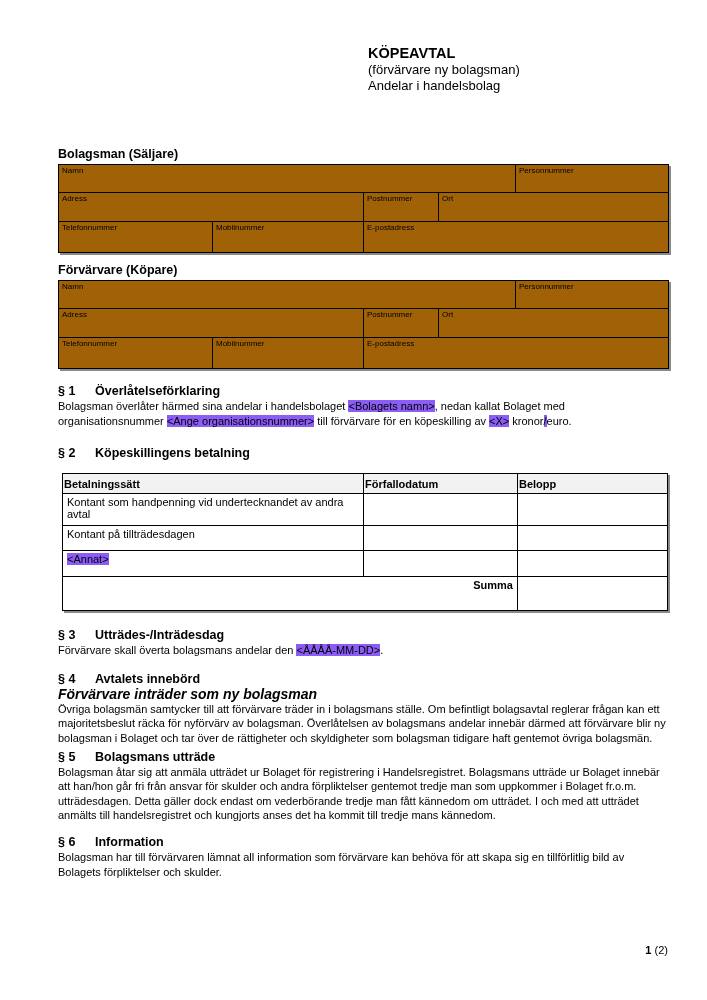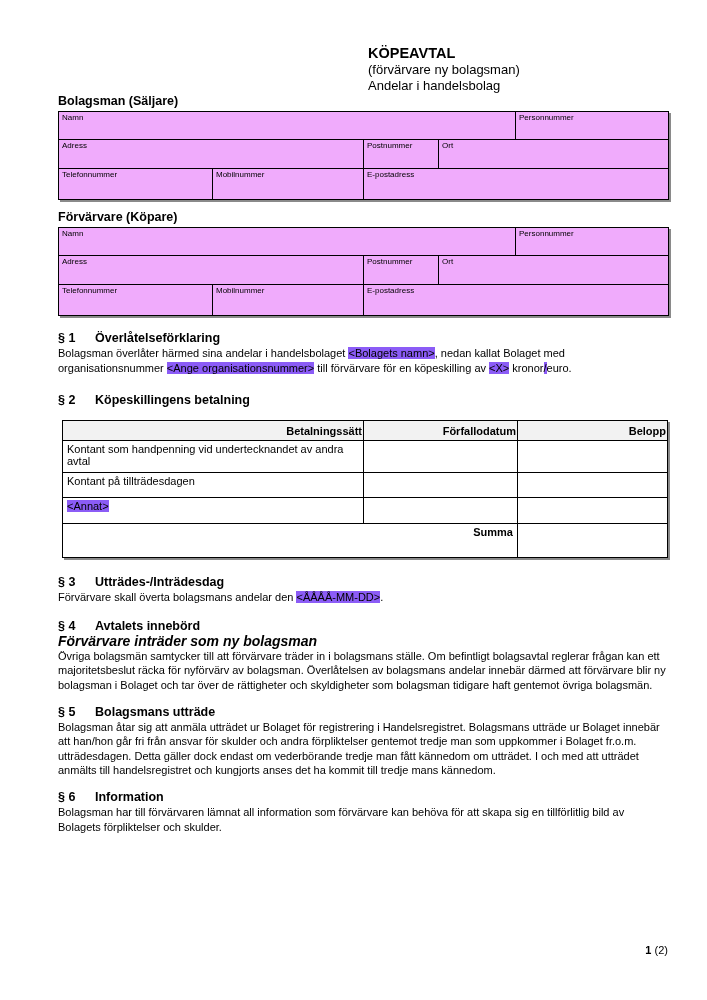--- a/index.html
+++ b/index.html
@@ -13,61 +13,61 @@
   }
   .page { position: relative; width: 707px; height: 1000px; padding: 44px 39px 0 58px; }
 
   
   .title-block { margin-left: 310px; }
   .title-main { font-size: 14.5px; font-weight: bold; line-height: 18px; }
   .title-sub { font-size: 13px; line-height: 16px; }
 
   
   .party-heading { font-size: 12.5px; font-weight: bold; margin-bottom: 3px; }
-  .party-1 { }
+  .party-1 { margin-top: 53px; }
   .party-2 { margin-top: 10px; }
   table.form-table {
     width: 610px; border-collapse: collapse; table-layout: fixed;
     border: 1px solid #000; box-shadow: 2px 2px 0 #8a8a8a;
-    background: #f0abfc;
+    background: #a16207;
   }
   table.form-table td {
     border: 1px solid #000; vertical-align: top;
     font-size: 8px; padding: 1px 3px;
   }
   .fr1 td { height: 28px; }
   .fr2 td { height: 29px; }
   .fr3 td { height: 31px; }
 
   
   .section-heading { font-size: 12.5px; font-weight: bold; line-height: 14px; }
   .secnum { display: inline-block; width: 37px; }
   .body-text { font-size: 11px; line-height: 14.6px; margin-top: 1px; width: 608px; }
   .hl { background: #8b5cf6; }
   .sub-bold-italic { font-size: 14px; font-weight: bold; font-style: italic; line-height: 14px; margin-top: 1px; }
 
   .sec-1 { margin-top: 15px; }
   .sec-2 { margin-top: 18px; }
   .sec-3 { margin-top: 17px; }
   .sec-4 { margin-top: 14px; }
-  .sec-5 { margin-top: 12px; }
+  .sec-5 { margin-top: 4px; }
   .sec-6 { margin-top: 12px; }
 
   
   table.pay-table {
     width: 605px; margin-left: 4px; margin-top: 13px;
     border-collapse: collapse; table-layout: fixed;
     border: 1px solid #000; box-shadow: 2px 2px 0 #8a8a8a;
     background: #fff;
   }
   table.pay-table td, table.pay-table th {
     border: 1px solid #000; font-size: 11px; vertical-align: top;
     padding: 2px 4px;
   }
-  table.pay-table th { background: #f2f2f2; font-weight: bold; text-align: right; height: 20px; vertical-align: middle; padding: 1px; }
+  table.pay-table th { background: #f2f2f2; font-weight: bold; text-align: left; height: 20px; vertical-align: middle; padding: 1px; }
   .pr1 td { height: 32px; }
   .pr2 td { height: 25px; }
   .pr3 td { height: 26px; }
   .pr-sum td { height: 34px; }
   .sum-label { text-align: right; font-weight: bold; vertical-align: bottom; padding-right: 4px; }
 
   
   .footer {
     position: absolute; right: 39px; top: 944px;
     font-size: 11px;

